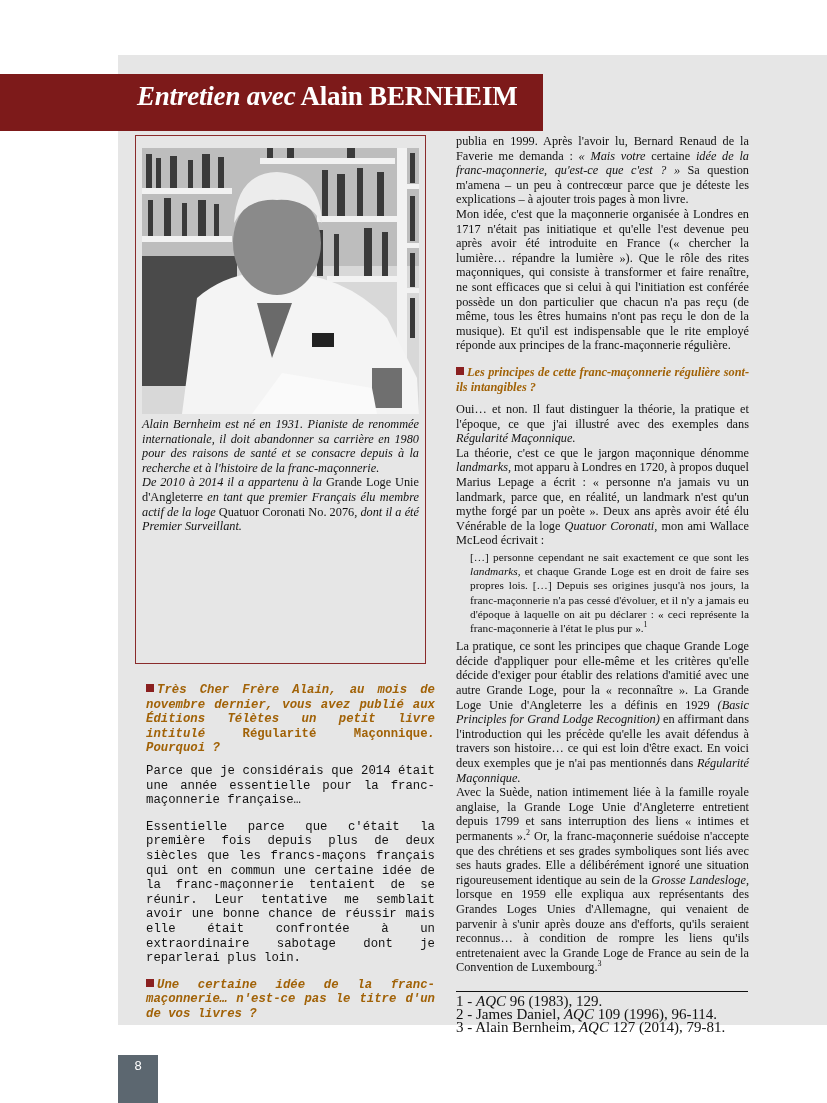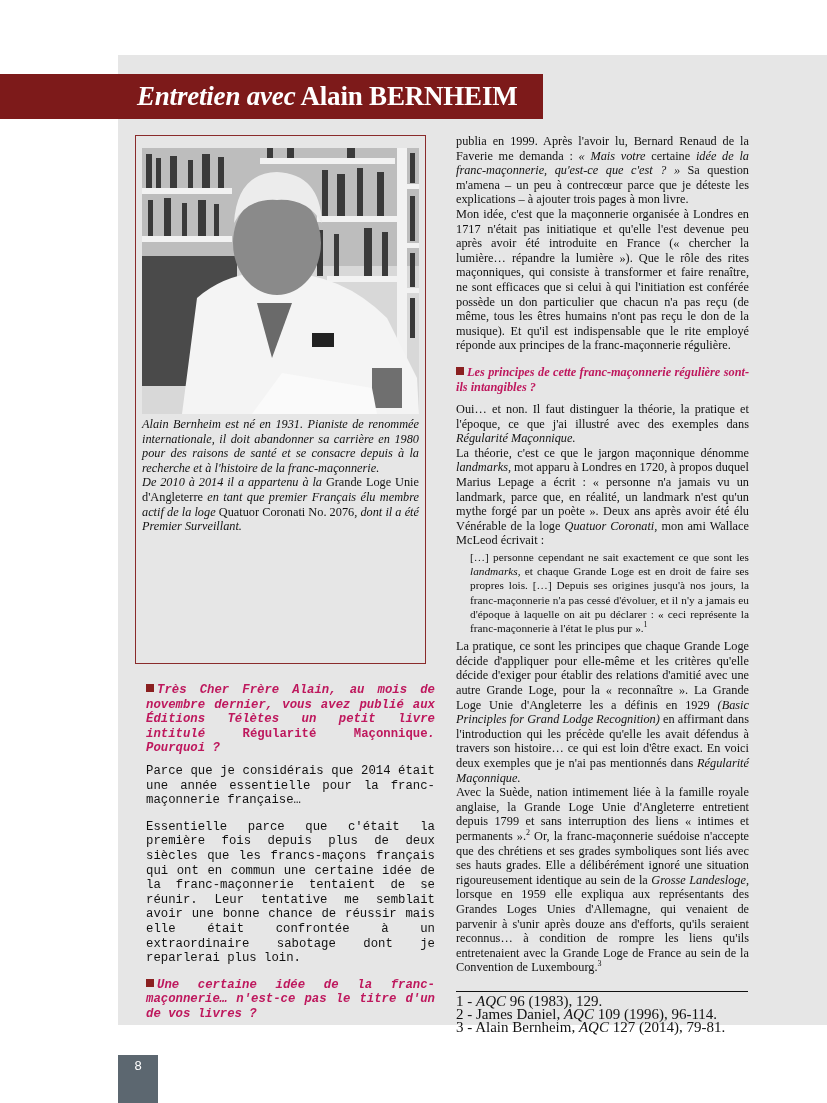--- a/index.html
+++ b/index.html
@@ -1,33 +1,33 @@
 <!DOCTYPE html>
 <html><head>
 <meta charset="utf-8">
 <style>
   html, body { margin: 0; padding: 0; }
   body { width: 827px; height: 1103px; background: #ffffff; position: relative; overflow: hidden;
          font-family: "Liberation Serif", "DejaVu Serif", serif; color: #111; }
   .panel { position: absolute; left: 118px; top: 55px; width: 709px; height: 970px; background: #e6e6e6; }
-  .banner { position: absolute; left: 0; top: 74px; width: 543px; height: 45px; background: #7d1a1a; }
+  .banner { position: absolute; left: 0; top: 74px; width: 543px; height: 57px; background: #7d1a1a; }
   .banner h1 { margin: 0; position: absolute; left: 137px; top: 3px; font-size: 27px; line-height: 38px;
                color: #fff; font-weight: bold; white-space: nowrap; letter-spacing: -0.2px; }
   .banner h1 .it { font-style: italic; }
   .bio-box { position: absolute; left: 135px; top: 135px; width: 291px; height: 529px;
              border: 1px solid #8a2b2b; box-sizing: border-box; padding: 12px 6px; }
   .photo { width: 277px; height: 266px; display: block; }
   .bio { font-size: 12.3px; line-height: 14.6px; text-align: justify; margin-top: 3px; }
   .bio p { margin: 0; }
   .bio .i { font-style: italic; }
   .col { position: absolute; font-size: 12.3px; line-height: 14.6px; text-align: justify; }
   .col p { margin: 0; }
   .colL { left: 146px; top: 683px; width: 289px; font-family: Liberation Mono, monospace; }
   .colR { left: 456px; top: 134px; width: 293px; }
-  .q { color: #be185d; font-style: italic; font-weight: bold; margin: 0 0 8px 0 !important; }
+  .q { color: #a16207; font-style: italic; font-weight: bold; margin: 0 0 8px 0 !important; }
   .q .sq { display: inline-block; width: 8px; height: 8px; background: #8a2020; margin-right: 3px; vertical-align: 1px; }
   .q .up { font-style: normal; }
   .gap { height: 12px; }
   .i { font-style: italic; }
   .quote { margin: 2px 0 4px 14px !important; font-size: 11.3px; line-height: 14.2px; }
   sup { font-size: 8px; line-height: 0; }
   .fn-rule { border-top: 1px solid #111; margin-top: 16px; width: 292px; }
   .fn { font-size: 15px; line-height: 13px; margin-top: 3px; }
   .fn div { white-space: nowrap; }
   .pagenum { position: absolute; left: 118px; top: 1055px; width: 40px; height: 48px; background: #5c6770;

